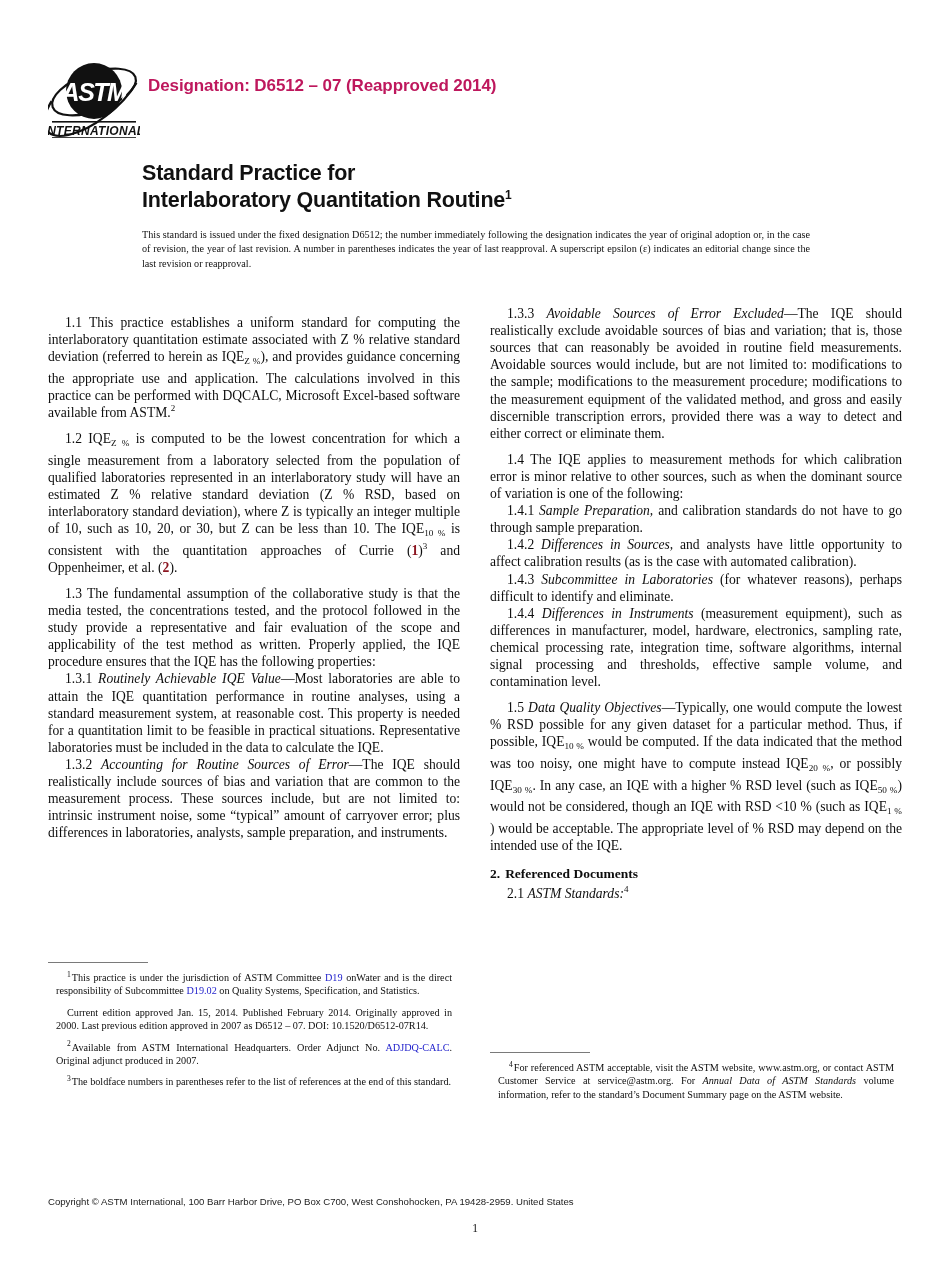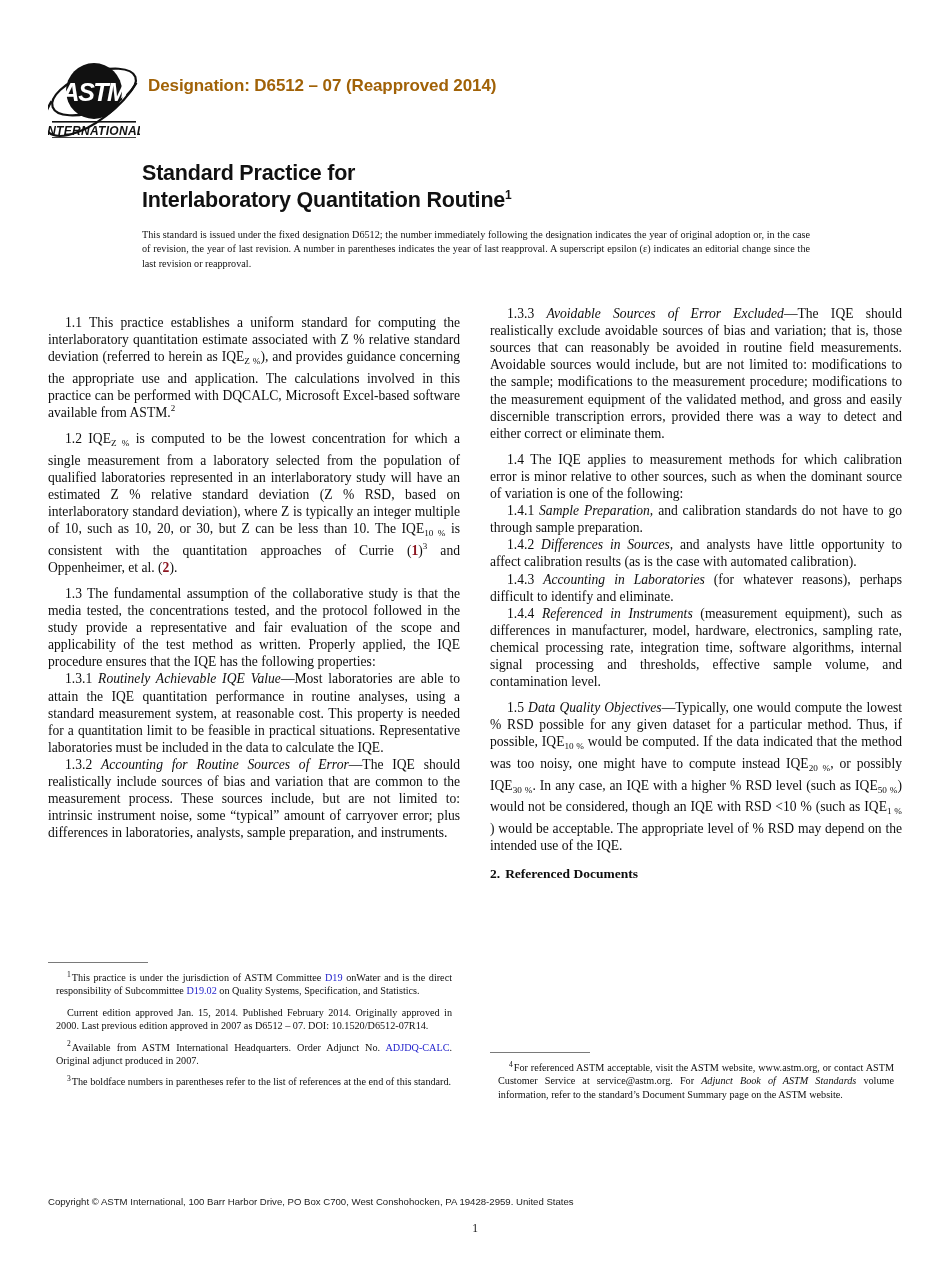--- a/index.html
+++ b/index.html
@@ -34,21 +34,21 @@
   .logo svg { display: block; }
 
   .designation {
     position: absolute;
     left: 100px;
     top: 18px;
     font-family: "Liberation Sans", "DejaVu Sans", sans-serif;
     font-weight: bold;
     font-size: 17px;
     letter-spacing: -0.1px;
-    color: #a16207;
+    color: #be185d;
     white-space: nowrap;
   }
 
   
   .titleblock {
     position: absolute;
     left: 142px;
     top: 160px;
     width: 760px;
   }
@@ -241,45 +241,46 @@
     <p class="para" style="text-indent:0">&nbsp;</p>
 
     <p class="para" style="text-indent:0;margin-top:-17px"><span style="padding-left:17px">1.3.3</span> <span class="it">Avoidable Sources of Error Excluded</span><span>—The IQE should realistically exclude avoidable sources of bias and variation; that is, those sources that can reasonably be avoided in routine field measurements. Avoidable sources would include, but are not limited to: modifications to the sample; modifications to the measurement procedure; modifications to the measurement equipment of the validated method, and gross and easily discernible transcription errors, provided there was a way to detect and either correct or eliminate them.</span></p>
 
     <p class="para gap">1.4 The IQE applies to measurement methods for which calibration error is minor relative to other sources, such as when the dominant source of variation is one of the following:</p>
 
     <p class="para"><span>1.4.1</span> <span class="it">Sample Preparation,</span><span> and calibration standards do not have to go through sample preparation.</span></p>
 
     <p class="para"><span>1.4.2</span> <span class="it">Differences in Sources,</span><span> and analysts have little opportunity to affect calibration results (as is the case with automated calibration).</span></p>
 
-    <p class="para"><span>1.4.3</span> <span class="it">Accounting in Laboratories</span><span> (for whatever reasons), perhaps difficult to identify and eliminate.</span></p>
-
-    <p class="para"><span>1.4.4</span> <span class="it">Referenced in Instruments</span><span> (measurement equipment), such as differences in manufacturer, model, hardware, electronics, sampling rate, chemical processing rate, integration time, software algorithms, internal signal processing and thresholds, effective sample volume, and contamination level.</span></p>
+    <p class="para"><span>1.4.3</span> <span class="it">Subcommittee in Laboratories</span><span> (for whatever reasons), perhaps difficult to identify and eliminate.</span></p>
+
+    <p class="para"><span>1.4.4</span> <span class="it">Differences in Instruments</span><span> (measurement equipment), such as differences in manufacturer, model, hardware, electronics, sampling rate, chemical processing rate, integration time, software algorithms, internal signal processing and thresholds, effective sample volume, and contamination level.</span></p>
 
     <p class="para gap"><span>1.5</span> <span class="it">Data Quality Objectives</span><span>—Typically, one would compute the lowest % RSD possible for any given dataset for a particular method. Thus, if possible, IQE</span><span class="sub">10 %</span><span> would be computed. If the data indicated that the method was too noisy, one might have to compute instead IQE</span><span class="sub">20 %</span><span>, or possibly IQE</span><span class="sub">30 %</span><span>. In any case, an IQE with a higher % RSD level (such as IQE</span><span class="sub">50 %</span><span>) would not be considered, though an IQE with RSD &lt;10 % (such as IQE</span><span class="sub">1 %</span><span> ) would be acceptable. The appropriate level of % RSD may depend on the intended use of the IQE.</span></p>
 
     <h2 class="sec" style="margin-top:11px">
       <span class="num">2.</span><span>Referenced Documents</span>
     </h2>
 
+    <p class="para"><span>2.1</span> <span class="it">ASTM Standards:</span><sup class="fn">4</sup></p>
   </div>
 </div>
 
 <div class="footnotes fn-left">
   <div class="fn-rule"></div>
 
   <p class="fnote"><sup>1</sup><span>This practice is under the jurisdiction of ASTM Committee </span><span class="lnk-blue">D19</span><span> onWater and is the direct responsibility of Subcommittee </span><span class="lnk-blue">D19.02</span><span> on Quality Systems, Specification, and Statistics.</span></p>
 
   <p class="fnote">Current edition approved Jan. 15, 2014. Published February 2014. Originally approved in 2000. Last previous edition approved in 2007 as D6512 – 07. DOI: 10.1520/D6512-07R14.</p>
 
   <p class="fnote"><sup>2</sup><span>Available from ASTM International Headquarters. Order Adjunct No. </span><span class="lnk-blue">ADJDQ-CALC</span><span>. Original adjunct produced in 2007.</span></p>
 
   <p class="fnote"><sup>3</sup><span>The boldface numbers in parentheses refer to the list of references at the end of this standard.</span></p>
 </div>
 
 <div class="footnotes fn-right">
   <div class="fn-rule"></div>
 
-  <p class="fnote"><sup>4</sup><span>For referenced ASTM acceptable, visit the ASTM website, www.astm.org, or contact ASTM Customer Service at service@astm.org. For </span><span class="it">Adjunct Book of ASTM Standards</span><span> volume information, refer to the standard’s Document Summary page on the ASTM website.</span></p>
+  <p class="fnote"><sup>4</sup><span>For referenced ASTM acceptable, visit the ASTM website, www.astm.org, or contact ASTM Customer Service at service@astm.org. For </span><span class="it">Annual Data of ASTM Standards</span><span> volume information, refer to the standard’s Document Summary page on the ASTM website.</span></p>
 </div>
 
 <div class="copyright">Copyright © ASTM International, 100 Barr Harbor Drive, PO Box C700, West Conshohocken, PA 19428-2959. United States</div>
 <div class="pagenum">1</div>
 
 </body></html>

